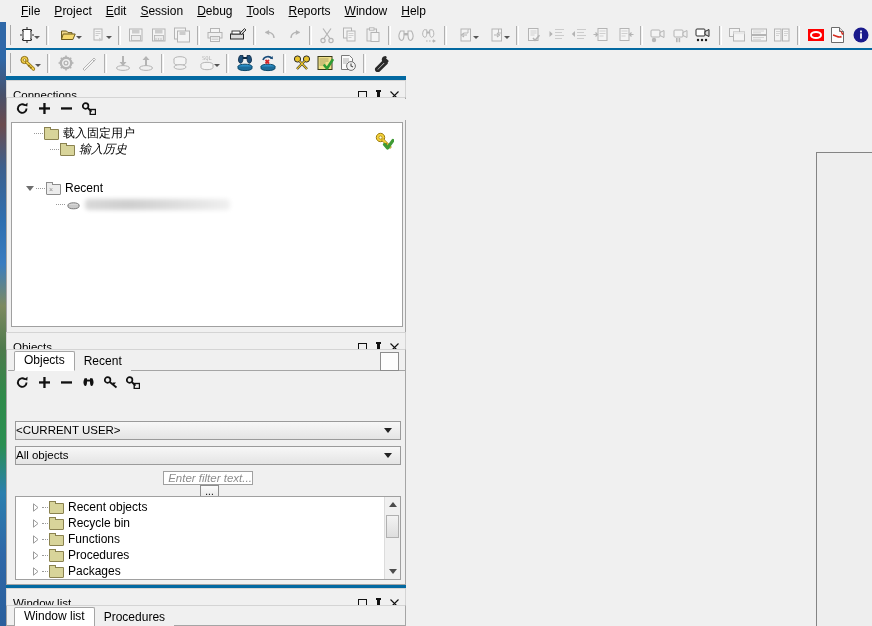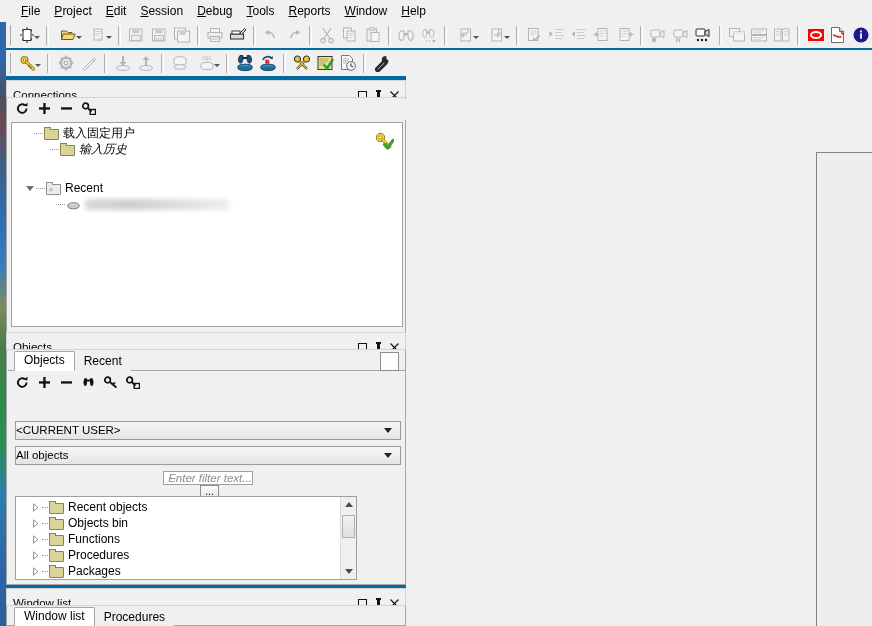--- a/index.html
+++ b/index.html
@@ -236,21 +236,21 @@
     font-style: italic; color: #8d8d8d; font-size: 11.5px;
   }
   .sq-btn {
     width: 19px; height: 19px; margin-left: 3px;
     background: linear-gradient(180deg,#fbfbfb,#e9e9e9);
     border: 1px solid #8d8d8d; box-sizing: border-box;
     display: flex; align-items: center; justify-content: center;
     font-size: 10px; cursor: default;
   }
   #obj-tree {
-    position: absolute; left: 8px; top: 146px; width: 342px; height: 84px;
+    position: absolute; left: 8px; top: 146px; width: 386px; height: 84px;
     background: #ffffff; border: 1px solid #a0a0a0;
     box-sizing: border-box; overflow: hidden;
   }
   #obj-tree-inner { position: absolute; left: 0; top: 2px; right: 16px; }
   .scroll-v {
     position: absolute; right: 0; top: 0; width: 15px; height: 100%;
     background: #f0f0f0; border-left: 1px solid #dcdcdc;
   }
   .sc-arrow {
     width: 15px; height: 15px; display: flex; align-items: center; justify-content: center;
@@ -970,21 +970,21 @@
               <span class="lbl">Recent objects</span>
             </div>
             <div class="tnode" style="padding-left: 14px;">
               <span class="expander">
                 <svg width="8" height="9" viewBox="0 0 8 9">
                   <path d="M1.5 0.8 L6 4.5 L1.5 8.2 z" fill="none" stroke="#9a9a9a" stroke-width="1"></path>
                 </svg>
               </span>
               <span class="dotline" style="width: 6px;"></span>
               <span class="folder"></span>
-              <span class="lbl">Objects bin</span>
+              <span class="lbl">Recycle bin</span>
             </div>
             <div class="tnode" style="padding-left: 14px;">
               <span class="expander">
                 <svg width="8" height="9" viewBox="0 0 8 9">
                   <path d="M1.5 0.8 L6 4.5 L1.5 8.2 z" fill="none" stroke="#9a9a9a" stroke-width="1"></path>
                 </svg>
               </span>
               <span class="dotline" style="width: 6px;"></span>
               <span class="folder"></span>
               <span class="lbl">Functions</span>

